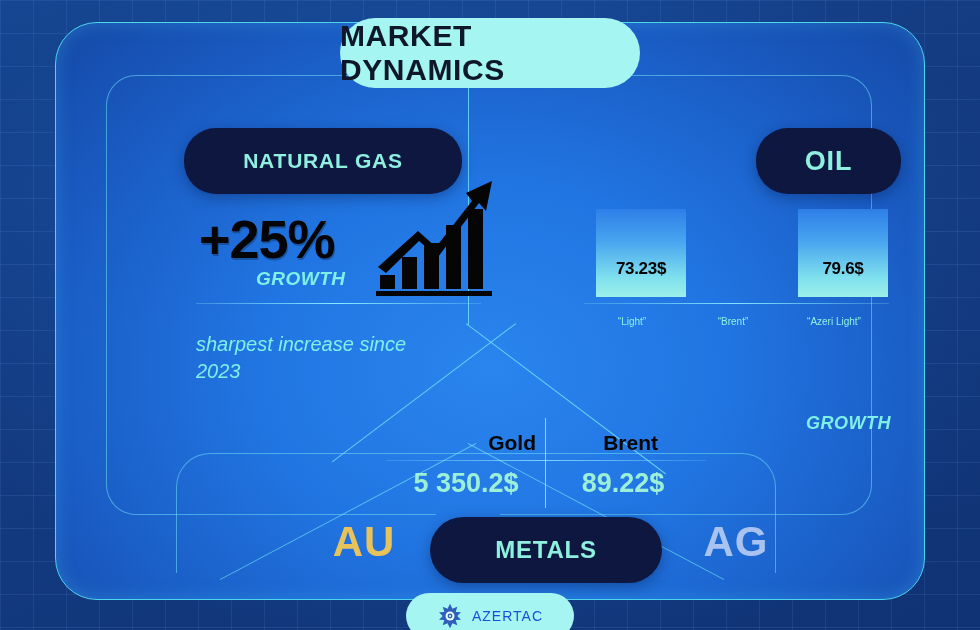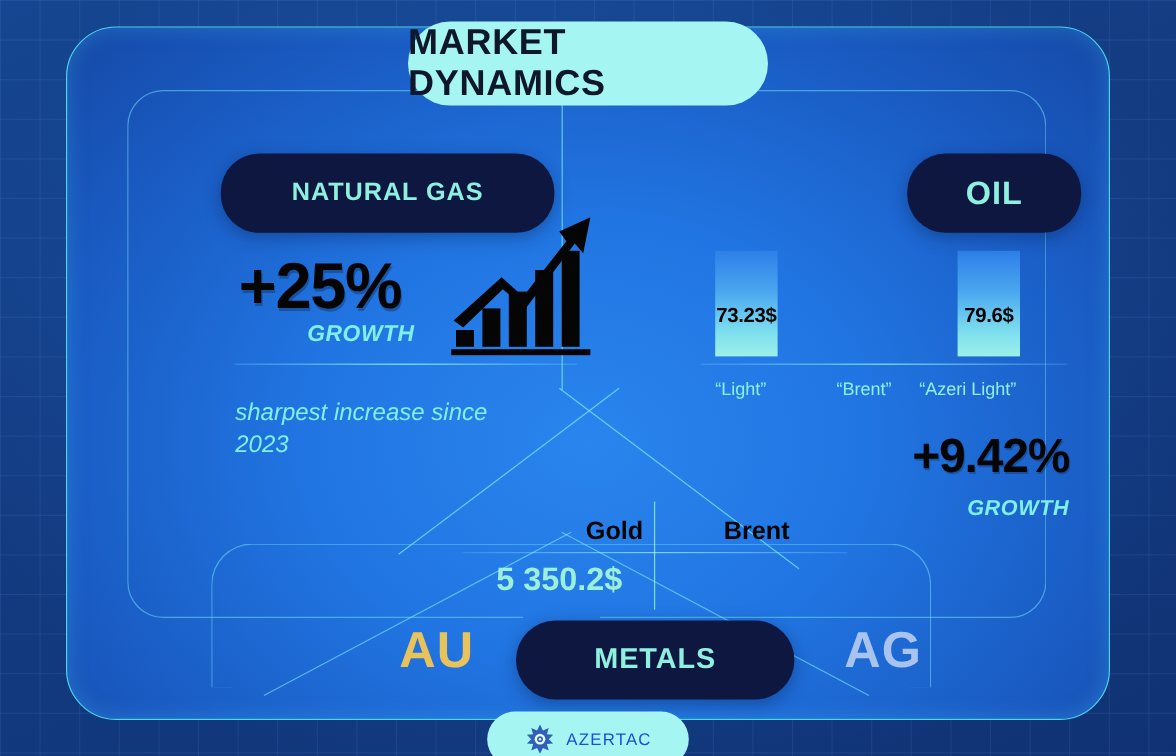--- a/index.html
+++ b/index.html
@@ -102,36 +102,36 @@
     background:linear-gradient(to right, rgba(140,240,255,.25), rgba(140,240,255,.95), rgba(140,240,255,.2));
   }
   #gas-note {
     position:absolute; left:140px; top:308px; width:260px;
     font-size:20px; font-style:italic; color:#7ef0e6; line-height:1.35; font-weight:500;
   }
   #gas-chart { position:absolute; left:318px; top:152px; width:122px; height:124px; }
 
   
   .oilbar {
-    position:absolute; width:52px; height:88px;
+    position:absolute; width:90px; height:88px;
     background:linear-gradient(to bottom,#2e7fe8 0%,#4aa6ef 38%,#7fe0ee 78%,#9cf0e8 100%);
     display:flex; align-items:flex-end; justify-content:center;
-    padding-bottom:24px;
+    padding-bottom:18px;
   }
   .oilbar b { font-size:17px; font-weight:bold; color:#050505; letter-spacing:-.3px; }
   #oilbar-0 { left:540px; top:186px; }
   #oilbar-1 { left:641px; top:186px; }
   #oilbar-2 { left:742px; top:186px; }
   #oil-rule {
     position:absolute; left:528px; top:280px; width:305px; height:1.2px;
     background:linear-gradient(to right, rgba(140,240,255,.2), rgba(140,240,255,.9), rgba(140,240,255,.2));
   }
   .oil-label {
-    position:absolute; top:293px; font-size:15px; color:#8ef0e2; font-weight:500;
-    text-align:left; white-space:nowrap;
+    position:absolute; top:293px; font-size:10px; color:#8ef0e2; font-weight:500;
+    text-align:center; white-space:nowrap;
   }
   #oil-label-0 { left:540px; width:72px; }
   #oil-label-1 { left:641px; width:72px; }
   #oil-label-2 { left:710px; width:136px; }
 
   #oil-pct {
     position:absolute; left:640px; top:335px; width:195px; text-align:right;
     font-size:40px; font-weight:bold; color:#050505; letter-spacing:-1px;
     text-shadow:1px 2px 0 rgba(0,0,0,.22);
   }
@@ -226,28 +226,28 @@
   <div class="oilbar" id="oilbar-0">
     <b>73.23$</b>
   </div>
   <div class="oilbar" id="oilbar-2">
     <b>79.6$</b>
   </div>
   <div id="oil-rule"></div>
   <div class="oil-label" id="oil-label-0">“Light”</div>
   <div class="oil-label" id="oil-label-1">“Brent”</div>
   <div class="oil-label" id="oil-label-2">“Azeri Light”</div>
-  <div id="oil-pct">+9.42%</div>
   <div id="oil-growth">GROWTH</div>
 
   <div class="metal-head" id="metal-head-0">Gold</div>
   <div class="metal-head" id="metal-head-1">Brent</div>
   <div id="metal-rule"></div>
   <div id="metal-vsplit"></div>
   <div class="metal-val" id="metal-val-0">5 350.2$</div>
+  <div class="metal-val" id="metal-val-1">89.22$</div>
   <div id="metal-ag">AG</div>
   <div id="metal-au">AU</div>
   <div class="sec-pill" id="pill-metals">
     <span>METALS</span>
   </div>
 </div>
 
 <div id="title-pill">
   <span>MARKET DYNAMICS</span>
 </div>

